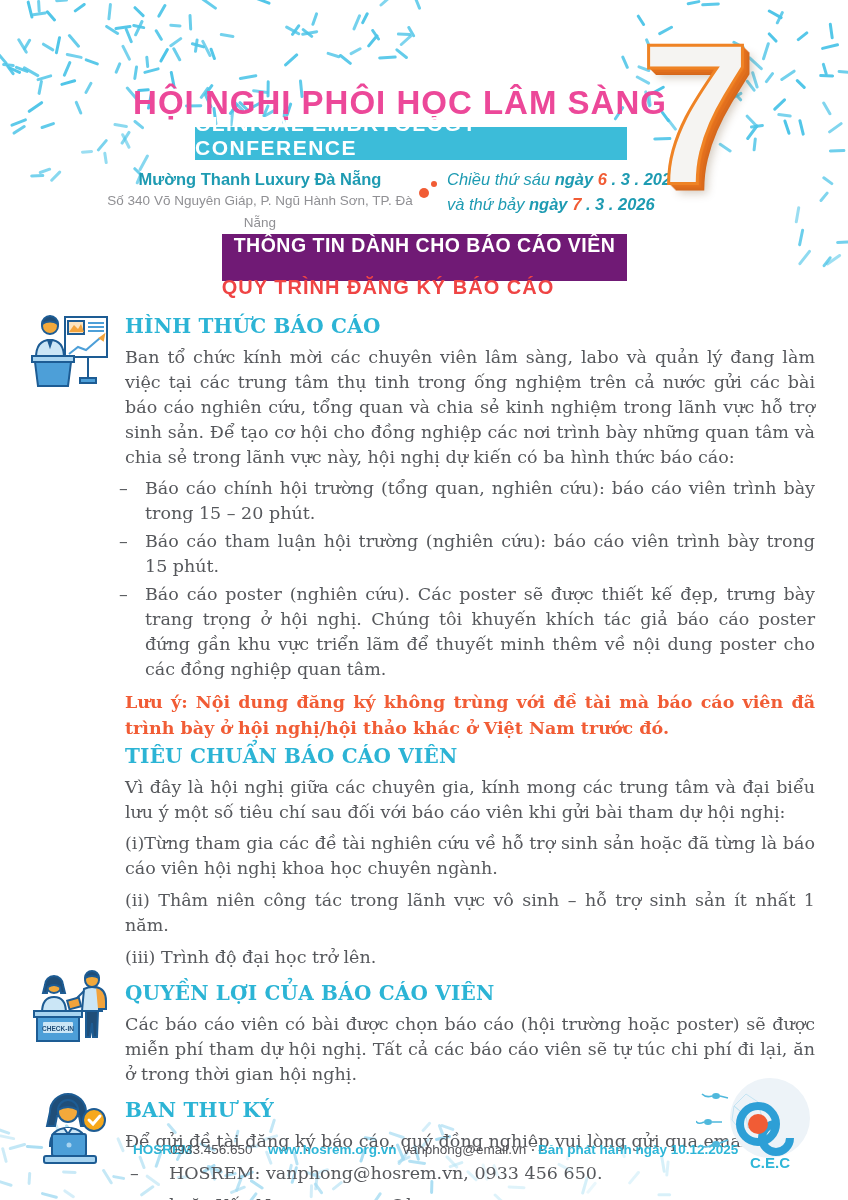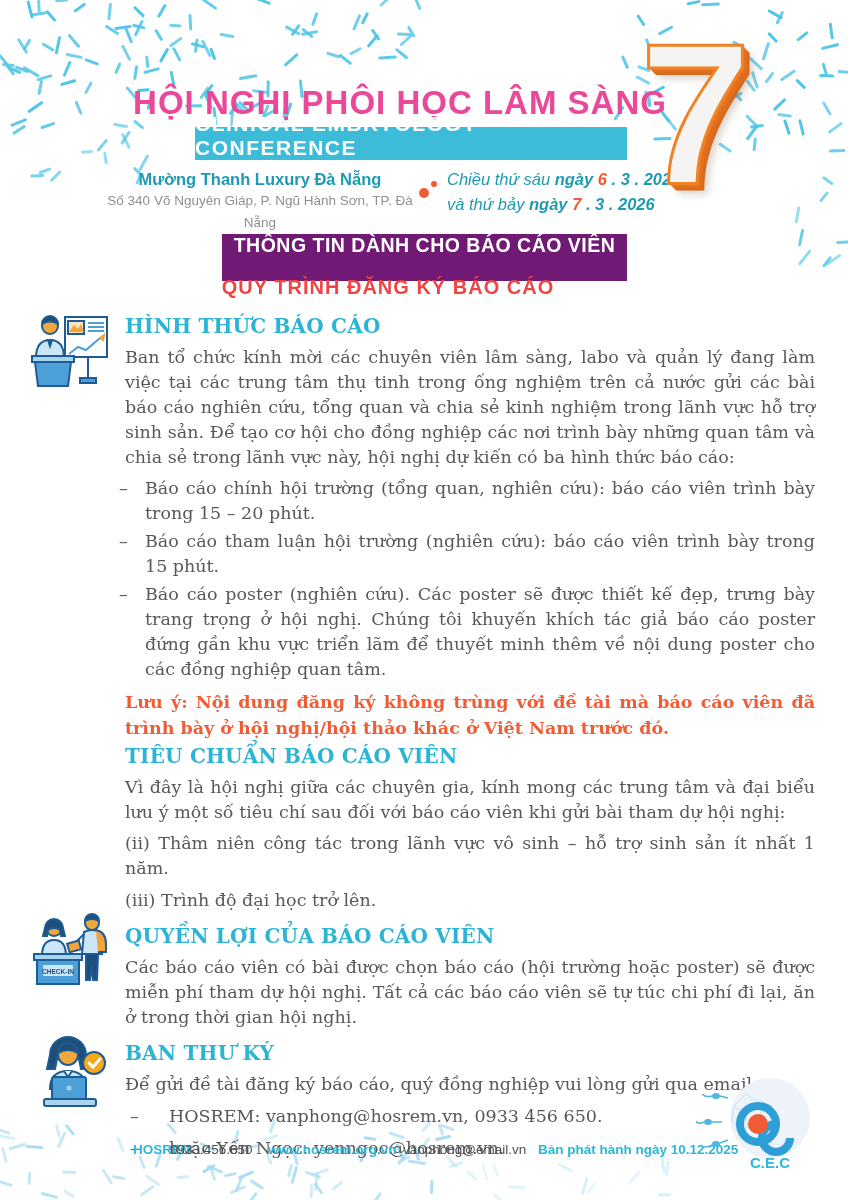--- a/index.html
+++ b/index.html
@@ -405,20 +405,21 @@
       <p class="body">Ban tổ chức kính mời các chuyên viên lâm sàng, labo và quản lý đang làm việc tại các trung tâm thụ tinh trong ống nghiệm trên cả nước gửi các bài báo cáo nghiên cứu, tổng quan và chia sẻ kinh nghiệm trong lãnh vực hỗ trợ sinh sản. Để tạo cơ hội cho đồng nghiệp các nơi trình bày những quan tâm và chia sẻ trong lãnh vực này, hội nghị dự kiến có ba hình thức báo cáo:</p>
       <div class="bullet">Báo cáo chính hội trường (tổng quan, nghiên cứu): báo cáo viên trình bày trong 15 – 20 phút.</div>
       <div class="bullet">Báo cáo tham luận hội trường (nghiên cứu): báo cáo viên trình bày trong 15 phút.</div>
       <div class="bullet">Báo cáo poster (nghiên cứu). Các poster sẽ được thiết kế đẹp, trưng bày trang trọng ở hội nghị. Chúng tôi khuyến khích tác giả báo cáo poster đứng gần khu vực triển lãm để thuyết minh thêm về nội dung poster cho các đồng nghiệp quan tâm.</div>
       <p class="note">Lưu ý: Nội dung đăng ký không trùng với đề tài mà báo cáo viên đã trình bày ở hội nghị/hội thảo khác ở Việt Nam trước đó.</p>
     </section>
 
     <section class="sec-gap1">
       <h2>TIÊU CHUẨN BÁO CÁO VIÊN</h2>
       <p class="body">Vì đây là hội nghị giữa các chuyên gia, kính mong các trung tâm và đại biểu lưu ý một số tiêu chí sau đối với báo cáo viên khi gửi bài tham dự hội nghị:</p>
+      <p class="criterion">(i)Từng tham gia các đề tài nghiên cứu về hỗ trợ sinh sản hoặc đã từng là báo cáo viên hội nghị khoa học chuyên ngành.</p>
       <p class="criterion">(ii) Thâm niên công tác trong lãnh vực vô sinh – hỗ trợ sinh sản ít nhất 1 năm.</p>
       <p class="criterion">(iii) Trình độ đại học trở lên.</p>
     </section>
 
     <section class="sec-gap2">
       <svg class="sec-icon" style="top:-12px" width="82" height="90" viewBox="0 0 82 90">
         <g stroke="#1D5C94" stroke-width="2">
           <circle cx="24" cy="16" r="8" fill="#F2A93B"></circle>
           <path d="M15 16 a9 9 0 0 1 18 0 l2 8 h-4 l-1 -6 q-6 -4 -12 0 l-1 6 h-4 z" fill="#1F4E79"></path>
           <path d="M12 44 q0 -16 12 -16 q12 0 12 16 z" fill="#CBE6F6"></path>

